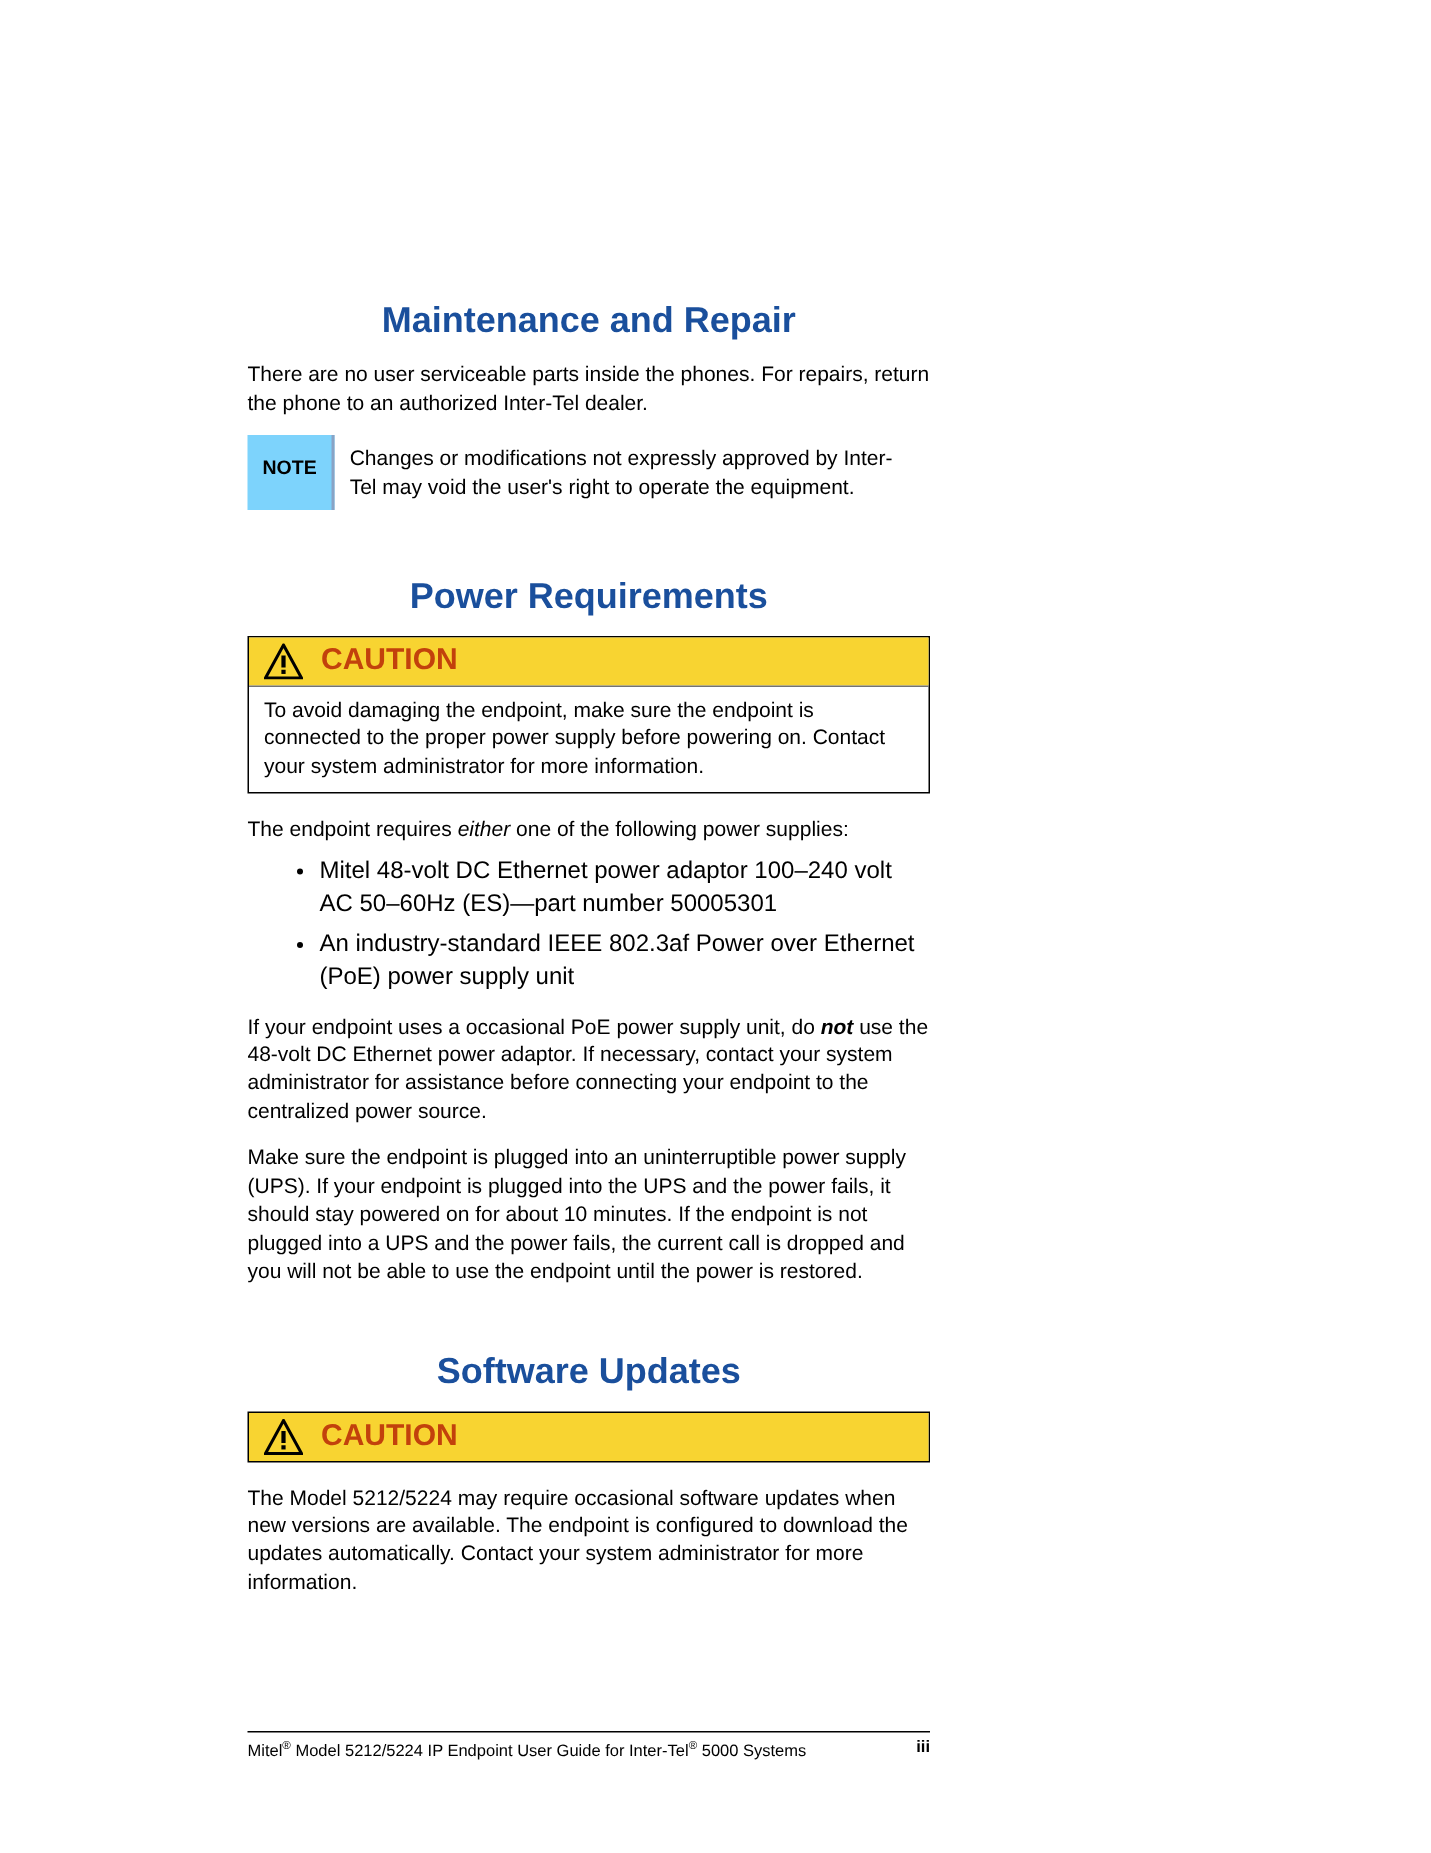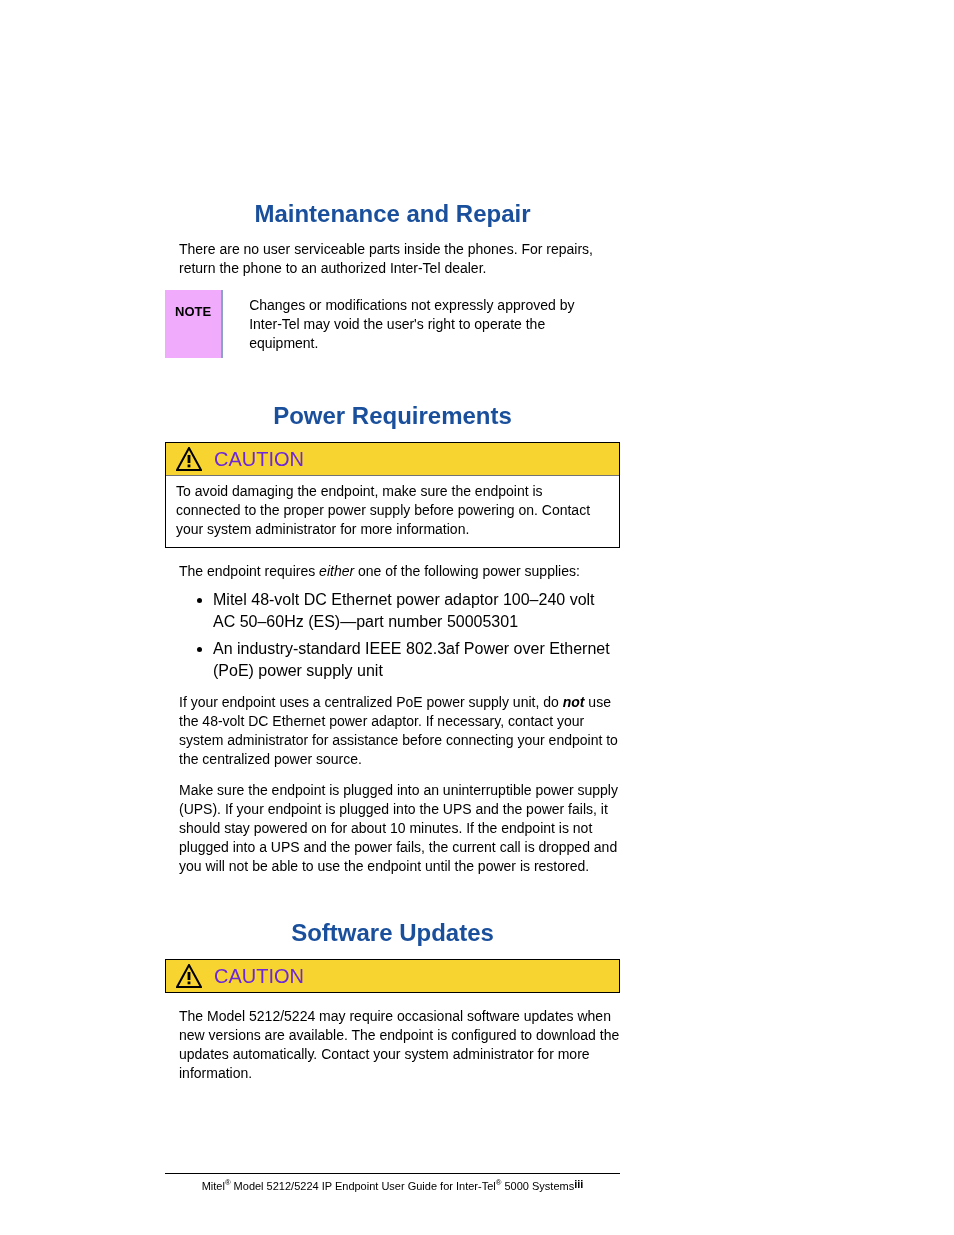--- a/index.html
+++ b/index.html
@@ -22,57 +22,57 @@
     font-weight: bold;
     text-align: center;
     margin: 0 0 12px 0;
   }
   h2.section-title.spaced {
     margin-top: 44px;
   }
   p.body {
     font-size: 14px;
     line-height: 1.35;
-    margin: 0 0 12px 14px;
+    margin: 0 0 12px 0;
   }
   p.body.tight {
     margin-bottom: 8px;
   }
   .note-box {
     display: flex;
     margin: 8px 0 12px 0;
   }
   .note-label {
-    background: #f0abfc;
+    background: #7dd3fc;
     font-weight: bold;
     font-size: 13px;
     padding: 14px 10px;
     border-right: 2px solid #8aa3c5;
   }
   .note-text {
     font-size: 14px;
     line-height: 1.35;
-    padding: 6px 26px;
+    padding: 6px 10px;
     flex: 1;
   }
   .caution-box {
     border: 1.5px solid #000;
     margin: 10px 0 14px 0;
   }
   .caution-header {
     background: #f8d431;
     display: flex;
     align-items: center;
     padding: 4px 10px;
     gap: 12px;
   }
   .caution-title {
-    font-weight: normal;
+    font-weight: bold;
     font-size: 20px;
-    color: #6d28d9;
+    color: #c2410c;
   }
   .caution-body {
     font-size: 14px;
     line-height: 1.35;
     padding: 6px 10px 8px 10px;
     border-top: 1px solid #737373;
   }
   ul.bullets {
     margin: 0 0 12px 0;
     padding-left: 48px;
@@ -82,21 +82,21 @@
     line-height: 1.35;
     margin-bottom: 6px;
   }
   .footer-rule {
     border: 0;
     border-top: 1.5px solid #000;
     margin: 90px 0 4px 0;
   }
   .footer {
     display: flex;
-    justify-content: center;
+    justify-content: space-between;
     font-size: 11px;
     font-family: Arial, Helvetica, sans-serif;
   }
   .footer-right {
     font-weight: bold;
   }
   .sup {
     vertical-align: super;
     font-size: 0.7em;
   }
@@ -134,21 +134,21 @@
   <p class="body tight">
     <span>The endpoint requires </span><span class="ital">either</span><span> one of the following power supplies:</span>
   </p>
 
   <ul class="bullets">
     <li>Mitel 48-volt DC Ethernet power adaptor 100–240 volt AC 50–60Hz (ES)—part number 50005301</li>
     <li>An industry-standard IEEE 802.3af Power over Ethernet (PoE) power supply unit</li>
   </ul>
 
   <p class="body">
-    <span>If your endpoint uses a centralized PoE power supply unit, do </span><span class="bold-ital">not</span><span> use the 48-volt DC Ethernet power adaptor. If necessary, contact your system administrator for assistance before connecting your endpoint to the centralized power source.</span>
+    <span>If your endpoint uses a occasional PoE power supply unit, do </span><span class="bold-ital">not</span><span> use the 48-volt DC Ethernet power adaptor. If necessary, contact your system administrator for assistance before connecting your endpoint to the centralized power source.</span>
   </p>
 
   <p class="body">Make sure the endpoint is plugged into an uninterruptible power supply (UPS). If your endpoint is plugged into the UPS and the power fails, it should stay powered on for about 10 minutes. If the endpoint is not plugged into a UPS and the power fails, the current call is dropped and you will not be able to use the endpoint until the power is restored.</p>
 
   <h2 class="section-title spaced">Software Updates</h2>
 
   <div class="caution-box">
     <div class="caution-header">
       <svg class="warn-icon" width="26" height="24" viewBox="0 0 26 24">
         <polygon points="13,1 25,23 1,23" fill="#f8d431" stroke="#000" stroke-width="2"></polygon>

